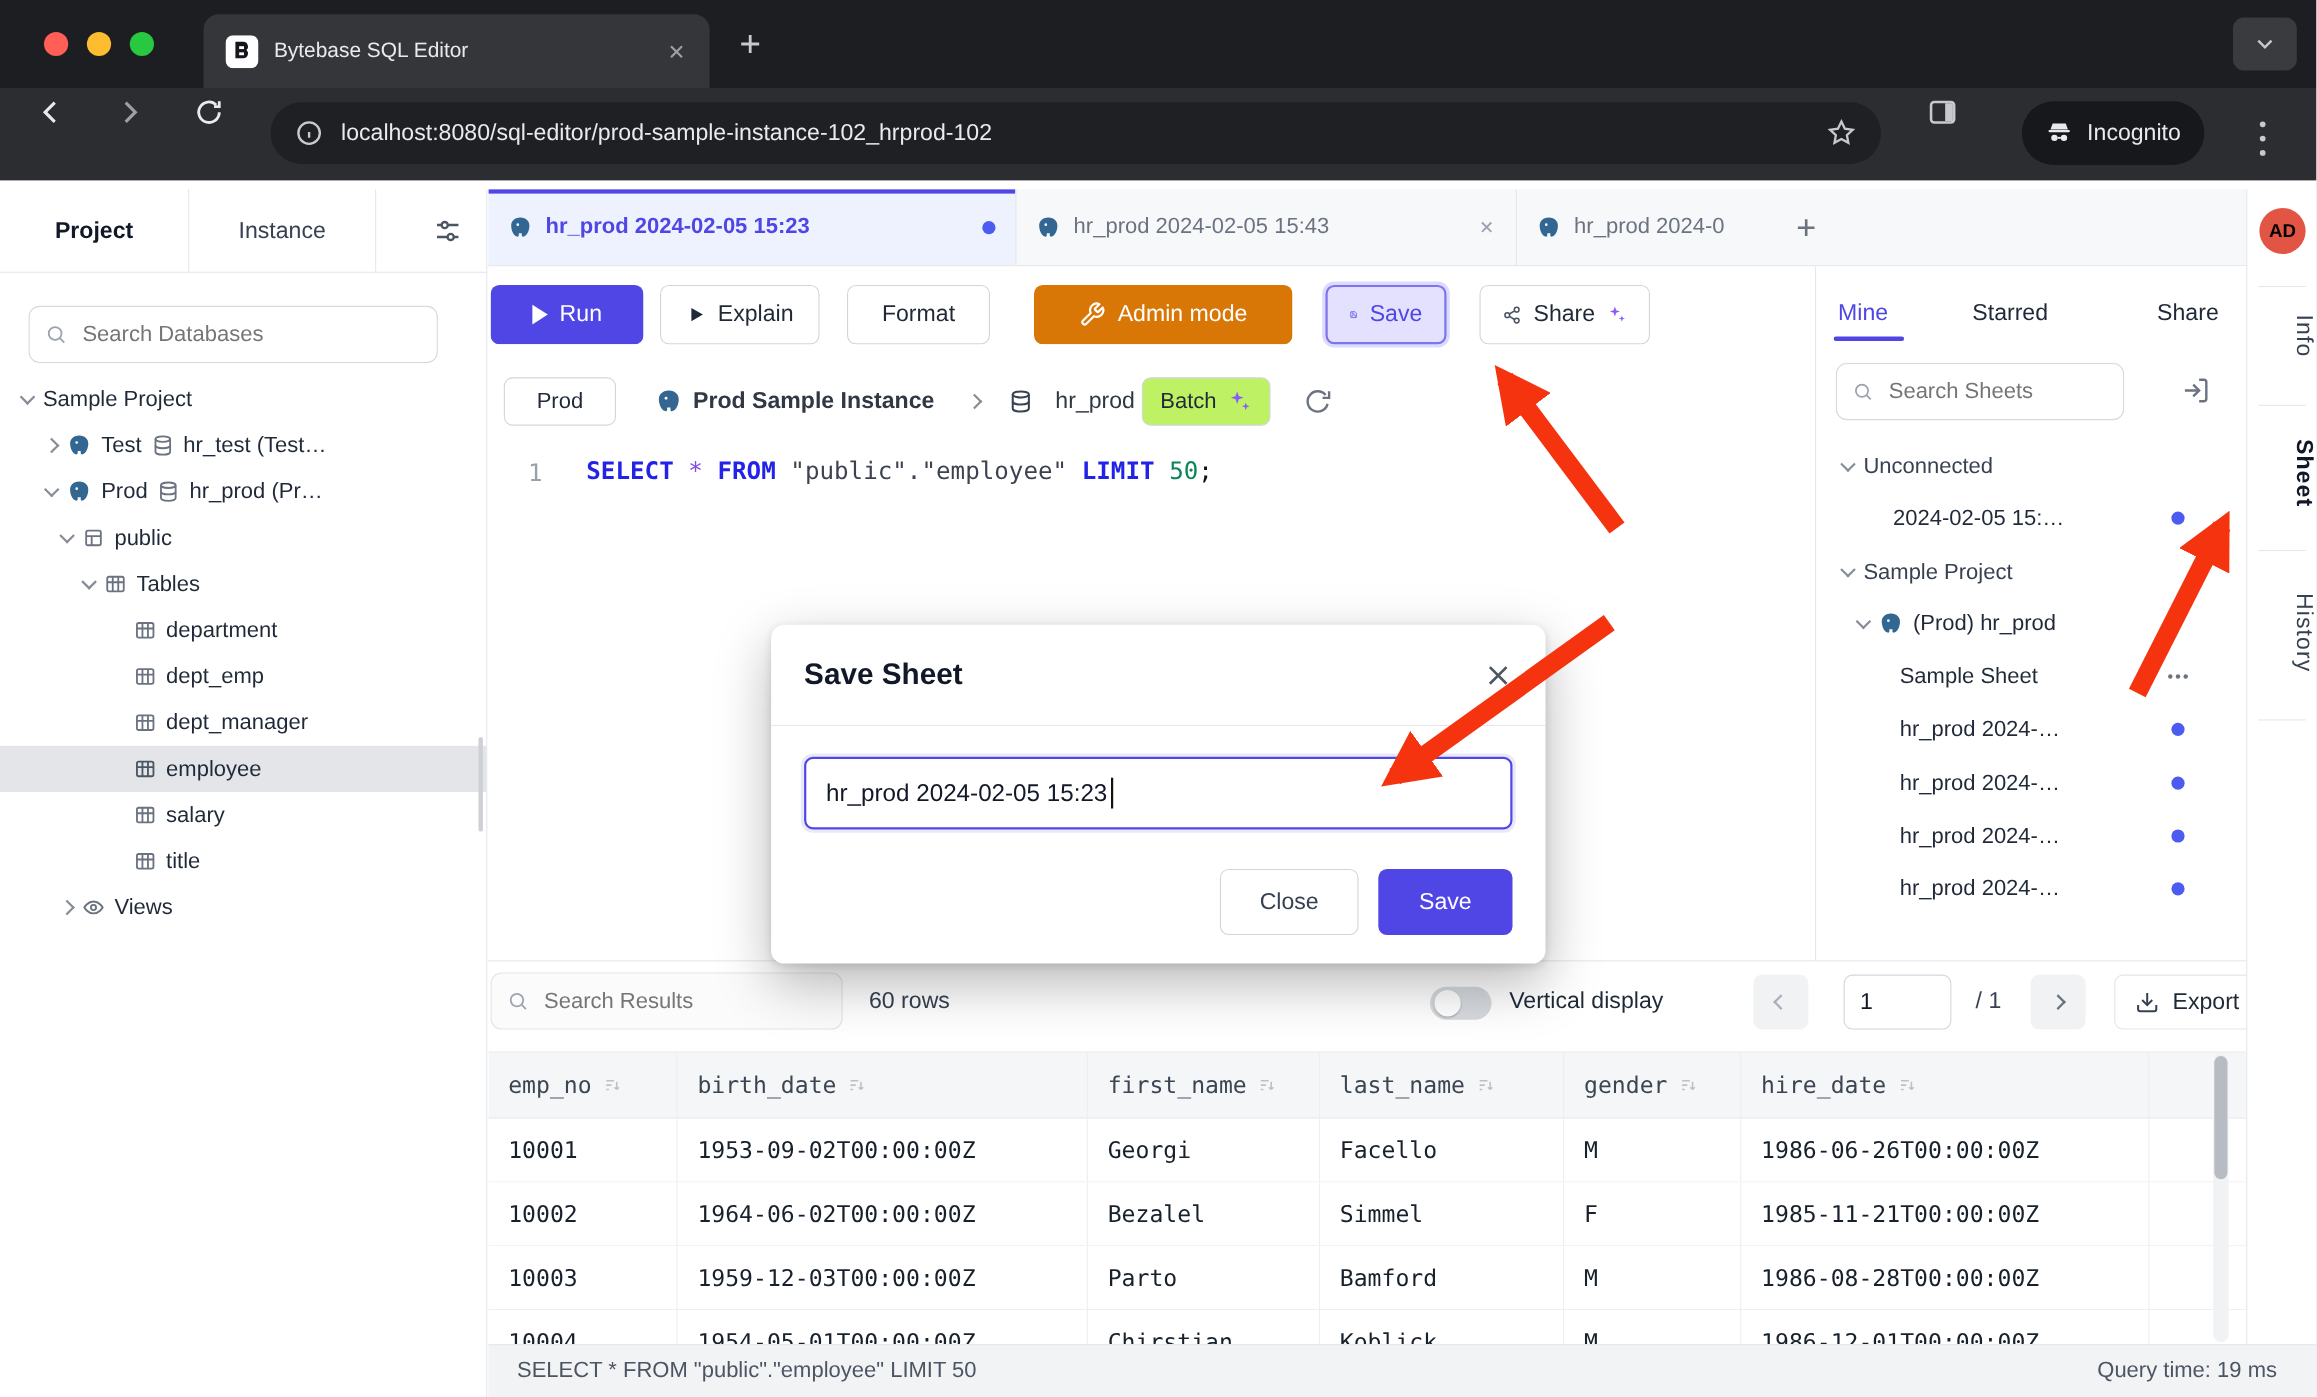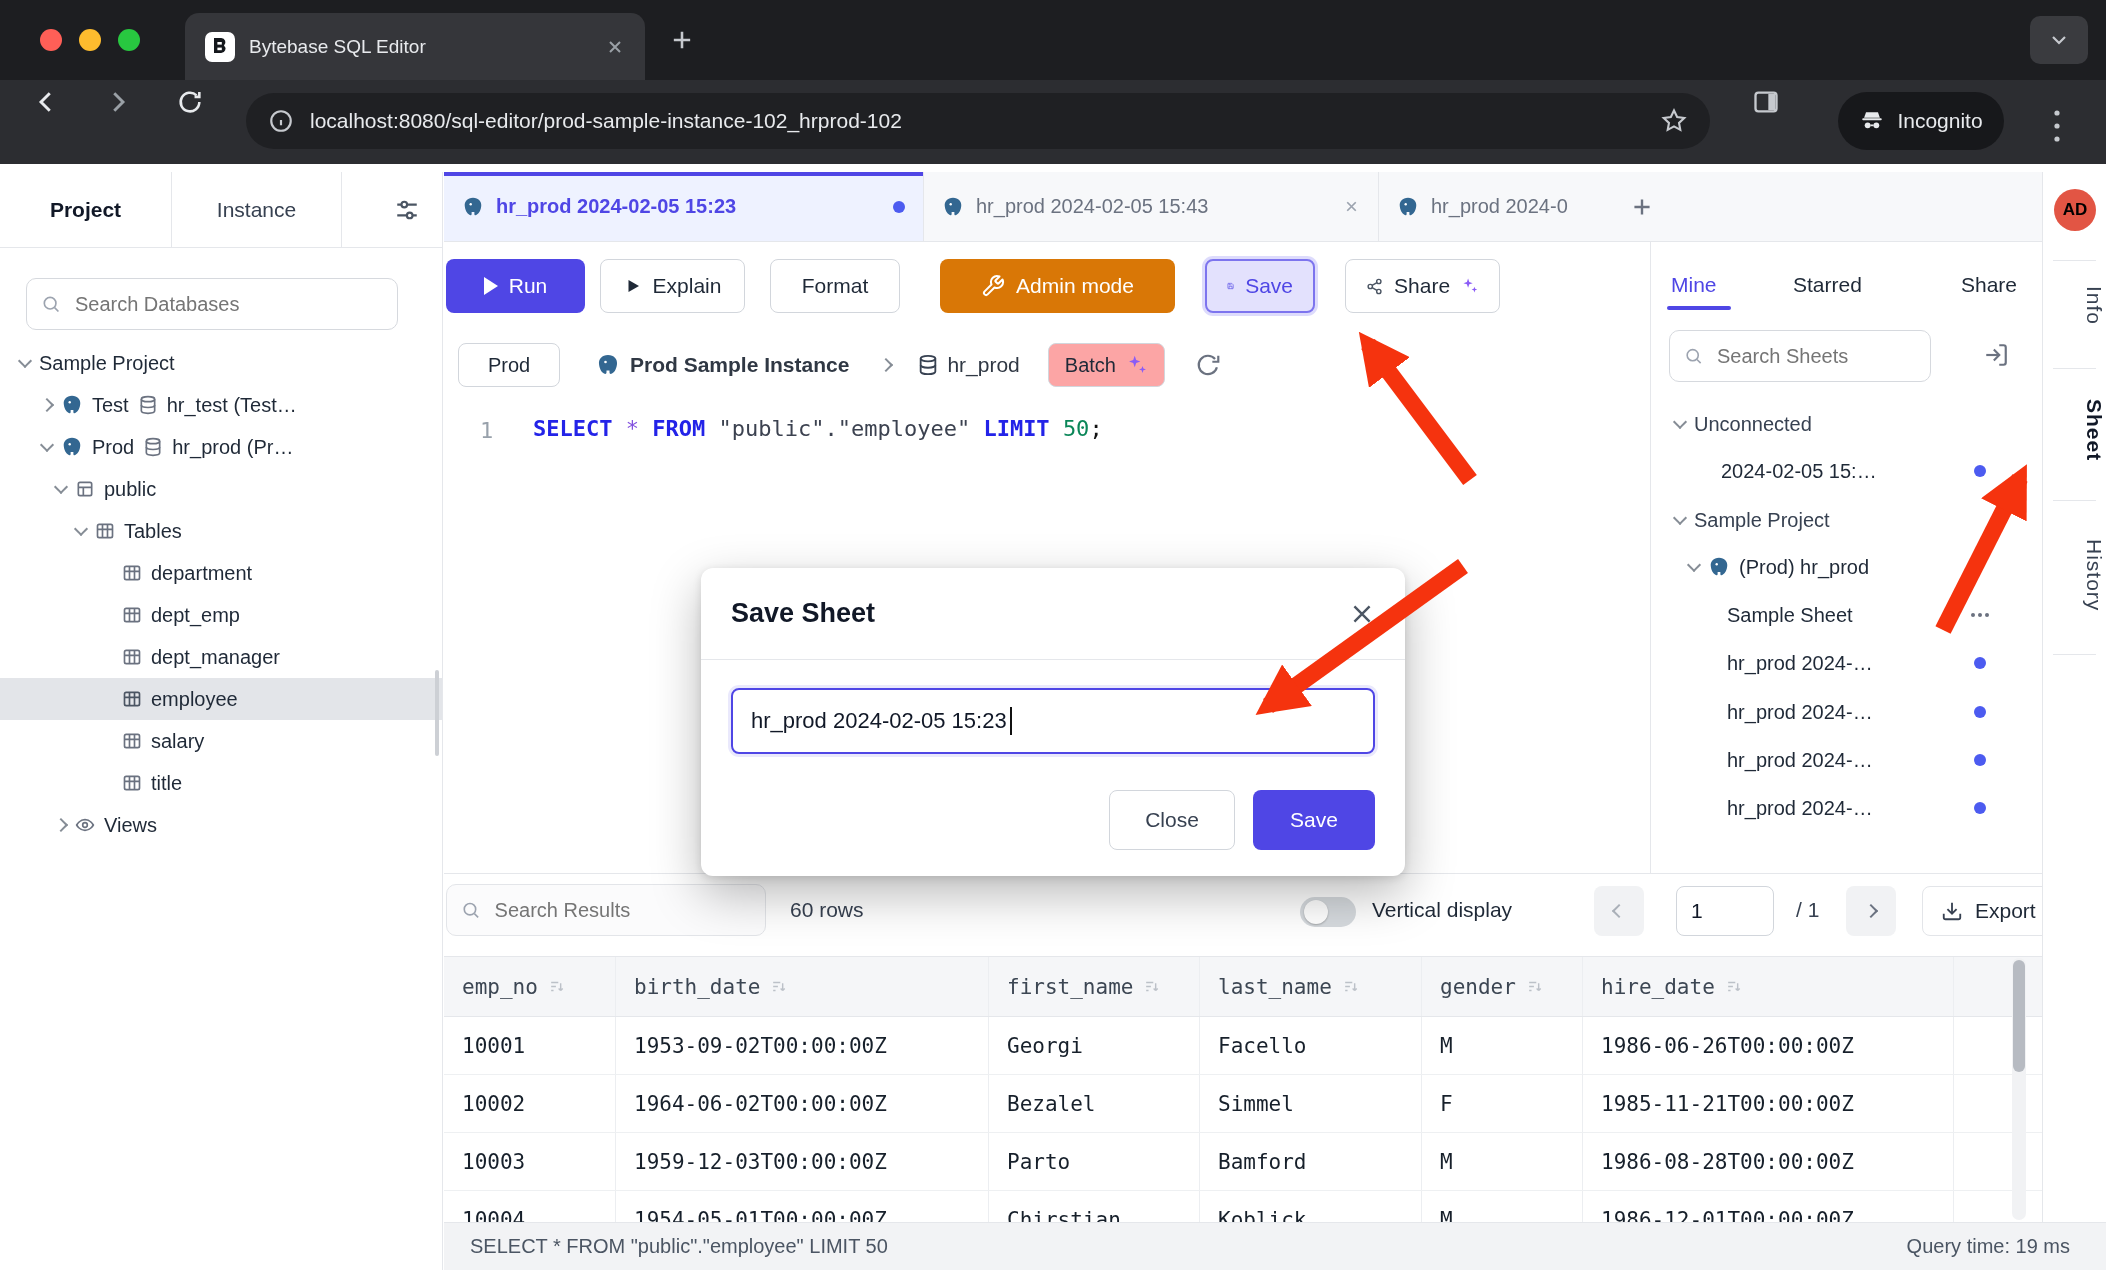--- a/index.html
+++ b/index.html
@@ -66,21 +66,21 @@
   .btn.admin{background:#d97706;color:#fff;width:235px;margin-left:40px}
   .btn.savehl{background:#e3e1fd;border:2px solid #7d74ee;color:#4f46e5;width:110px;margin-left:30px;box-shadow:0 0 0 3px rgba(99,91,240,.22)}
   .btn.share{width:155px;margin-left:30px}
   .tri{width:0;height:0;border-left:14px solid currentColor;border-top:9px solid transparent;border-bottom:9px solid transparent}
 
   
   .crumb{position:absolute;left:458px;top:170px;height:46px;display:flex;align-items:center;color:#374151}
   .chip{width:102px;height:44px;border:1.5px solid #d2d6dc;border-radius:8px;display:flex;align-items:center;justify-content:center;font-size:20px;color:#1f2937}
   .crumb-label{font-size:21px;font-weight:600;color:#303844}
   .crumb-db{font-size:21px;color:#303844}
-  .batch{height:44px;border:1.5px solid #d2d6dc;border-radius:8px;background:#fca5a5;display:flex;align-items:center;gap:10px;padding:0 16px;font-size:20px;color:#1f2937;margin-left:28px}
+  .batch{height:44px;border:1.5px solid #d2d6dc;border-radius:8px;background:#bef264;display:flex;align-items:center;gap:10px;padding:0 16px;font-size:20px;color:#1f2937;margin-left:6px}
 
   
   .gutter{position:absolute;left:480px;top:246px;font-family:"DejaVu Sans Mono",monospace;font-size:22px;color:#98a1ab}
   .codetext{position:absolute;left:533px;top:244px;font-family:"DejaVu Sans Mono",monospace;font-size:22px;color:#111}
   .tk-kw{color:#2323e8;font-weight:600}.tk-op{color:#8250df}.tk-id{color:#3c4250}.tk-num{color:#0a8658}.tk-p{color:#111}
 
   
   .sheet{position:absolute;left:1650px;top:70px;width:392px;height:631px;border-left:1px solid #e5e7eb;background:#fff;overflow:hidden}
   .sh-tabs{position:absolute;left:0;top:22px;right:0;height:42px;display:flex;align-items:center;font-size:21px}
   .sh-tab-mine{position:absolute;left:20px;color:#4f46e5;font-weight:400}
@@ -440,21 +440,21 @@
           <path fill="#336791" d="M12 2C6 2 2.5 6 3 11c.4 4 2 8 5 9.5 1.5.8 2.5.3 2.5-1v-2h3v2c0 1.3 1 1.8 2.5 1 3-1.5 4.6-5.5 5-9.5.5-5-3-9-9-9z"></path>
           <circle cx="9.5" cy="9" r="1.3" fill="#fff"></circle>
         </svg>
       <span class="crumb-label" style="margin-left:10px">Prod Sample Instance</span>
       <span class="cv right" style="margin-left:32px"></span>
       <svg width="22" height="22" viewBox="0 0 24 24" fill="none" stroke="#374151" stroke-width="2" style="margin-left:26px">
           <ellipse cx="12" cy="5" rx="8" ry="3"></ellipse>
           <path d="M4 5v14c0 1.7 3.6 3 8 3s8-1.3 8-3V5"></path>
           <path d="M4 12c0 1.7 3.6 3 8 3s8-1.3 8-3"></path>
         </svg>
-      <span class="crumb-db" style="margin-left:8px">hr_prod</span>
+      <span class="crumb-db" style="margin-left:20px">hr_prod</span>
       <div class="batch">
         <span>Batch</span>
         <svg width="22" height="22" viewBox="0 0 24 24" fill="#8b5cf6">
             <path d="M9.5 2l1.6 4.6L15.7 8.2l-4.6 1.6L9.5 14.4 7.9 9.8 3.3 8.2l4.6-1.6z"></path>
             <path d="M18 13l1 2.8 2.8 1-2.8 1-1 2.8-1-2.8-2.8-1 2.8-1z"></path>
           </svg>
       </div>
       <svg width="26" height="26" viewBox="0 0 24 24" fill="none" stroke="#6b7280" stroke-width="2" style="margin-left:30px">
           <polyline points="21.5 3.5 21.5 9 16 9"></polyline>
           <path d="M20.2 14a8.5 8.5 0 1 1-1.7-7.5"></path>

